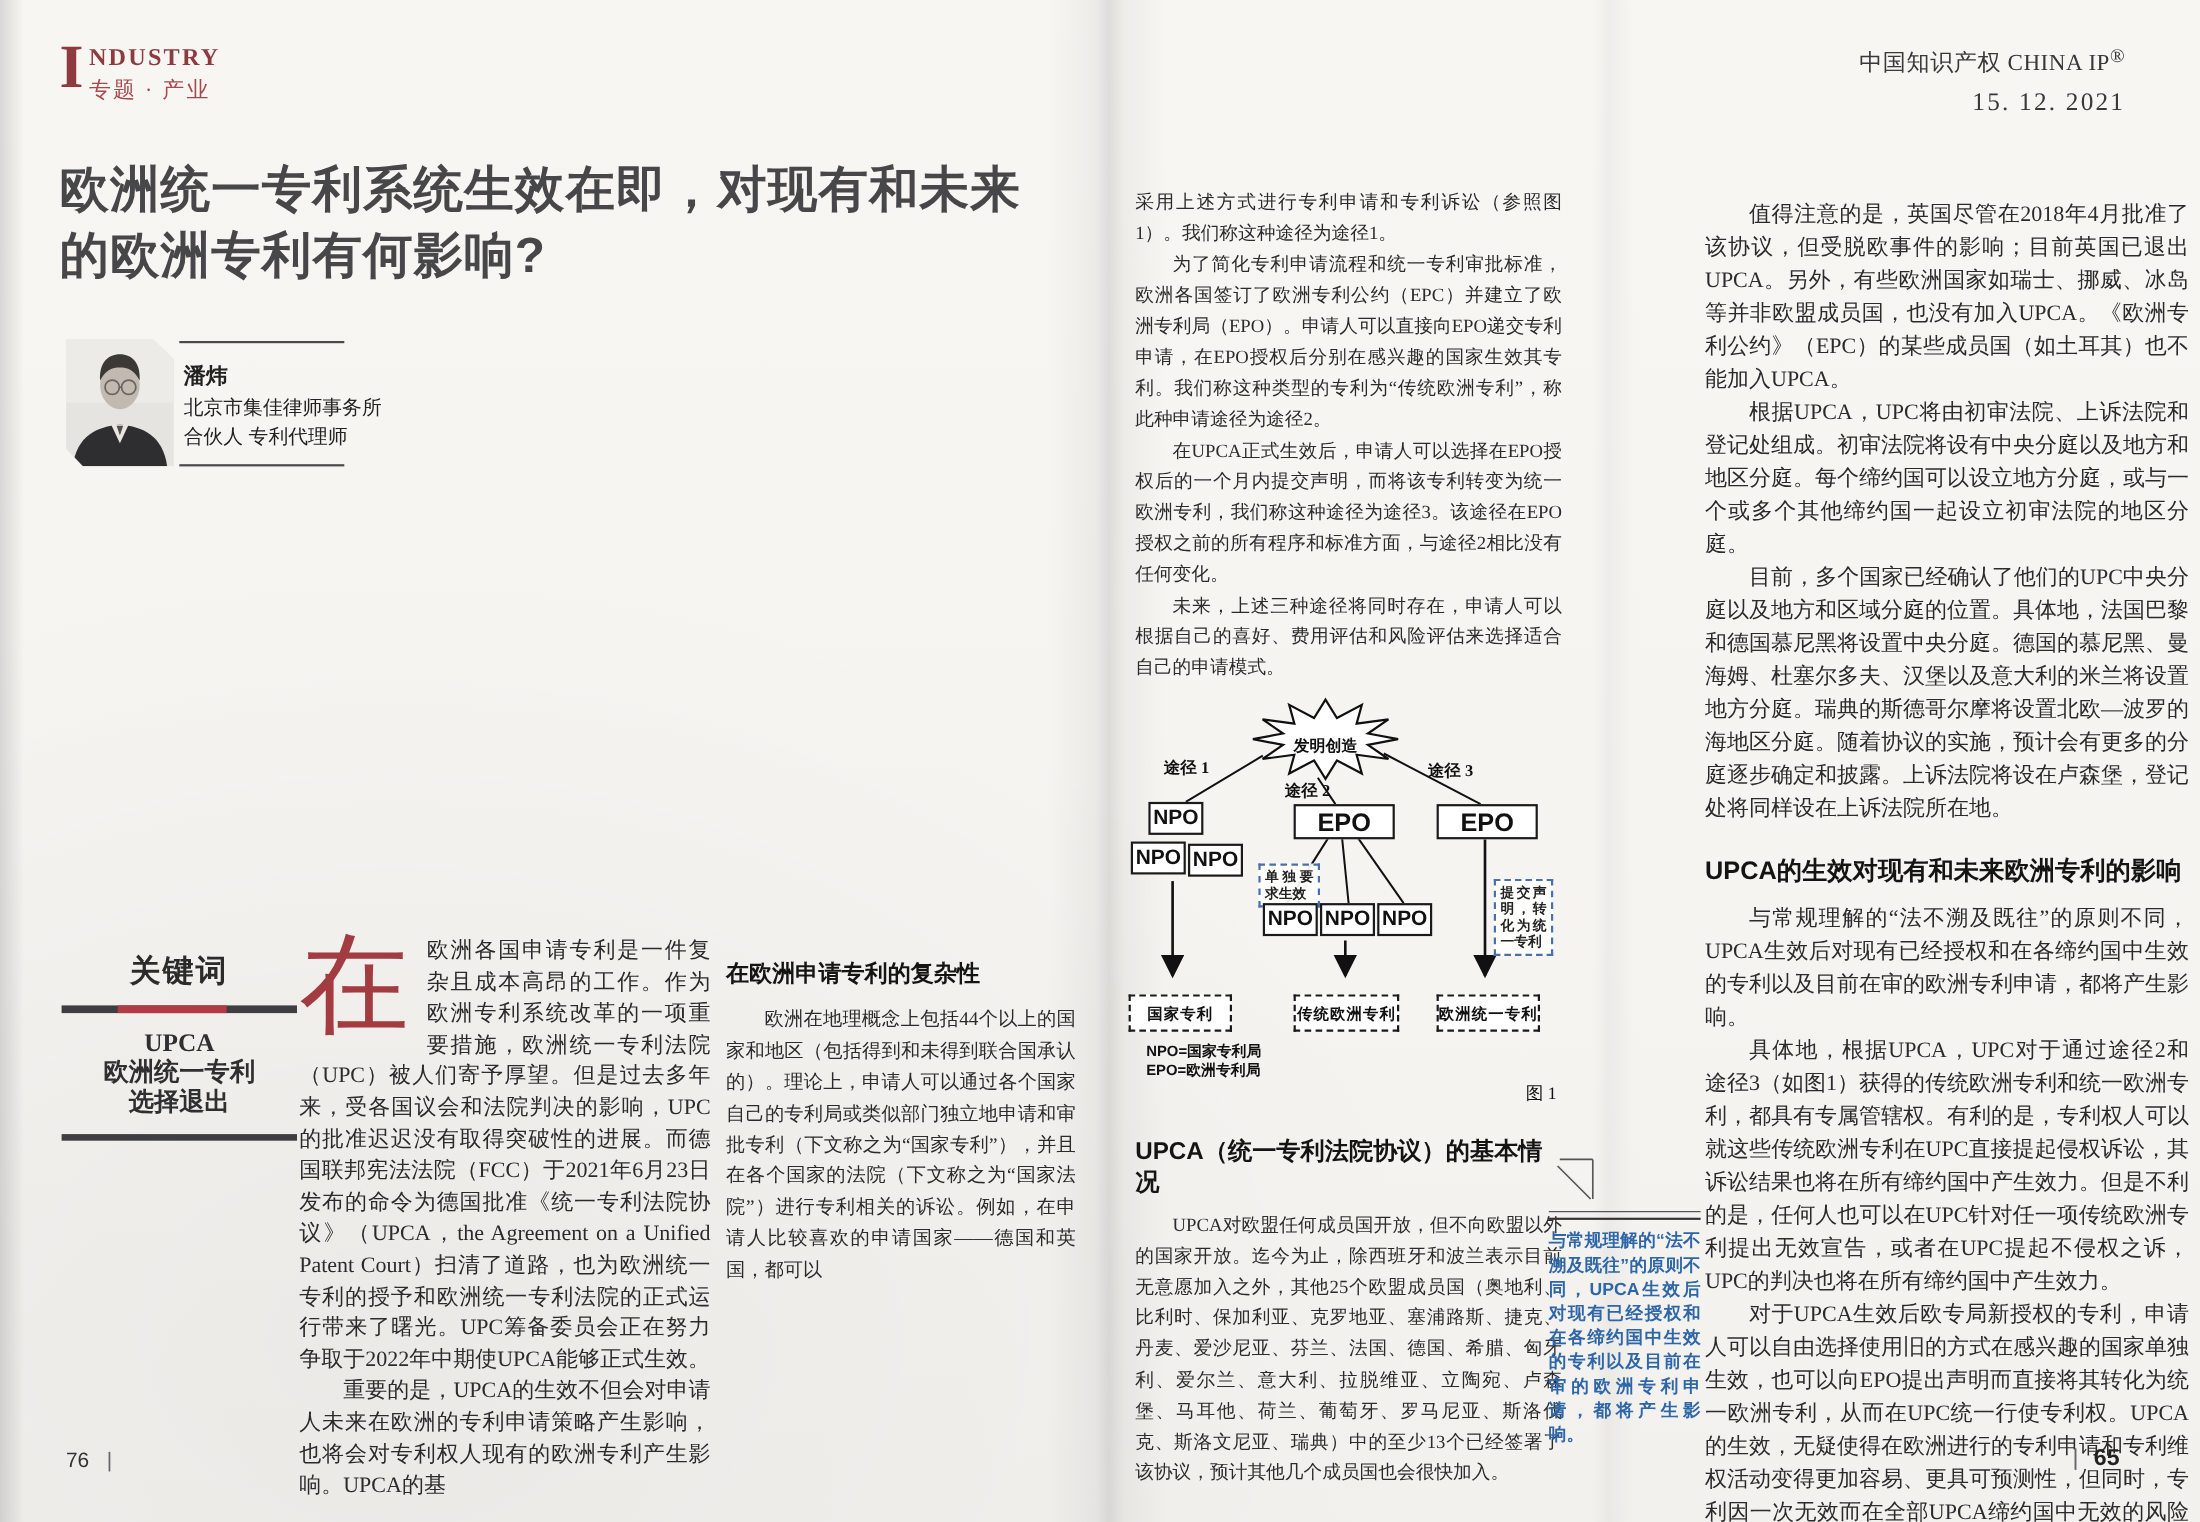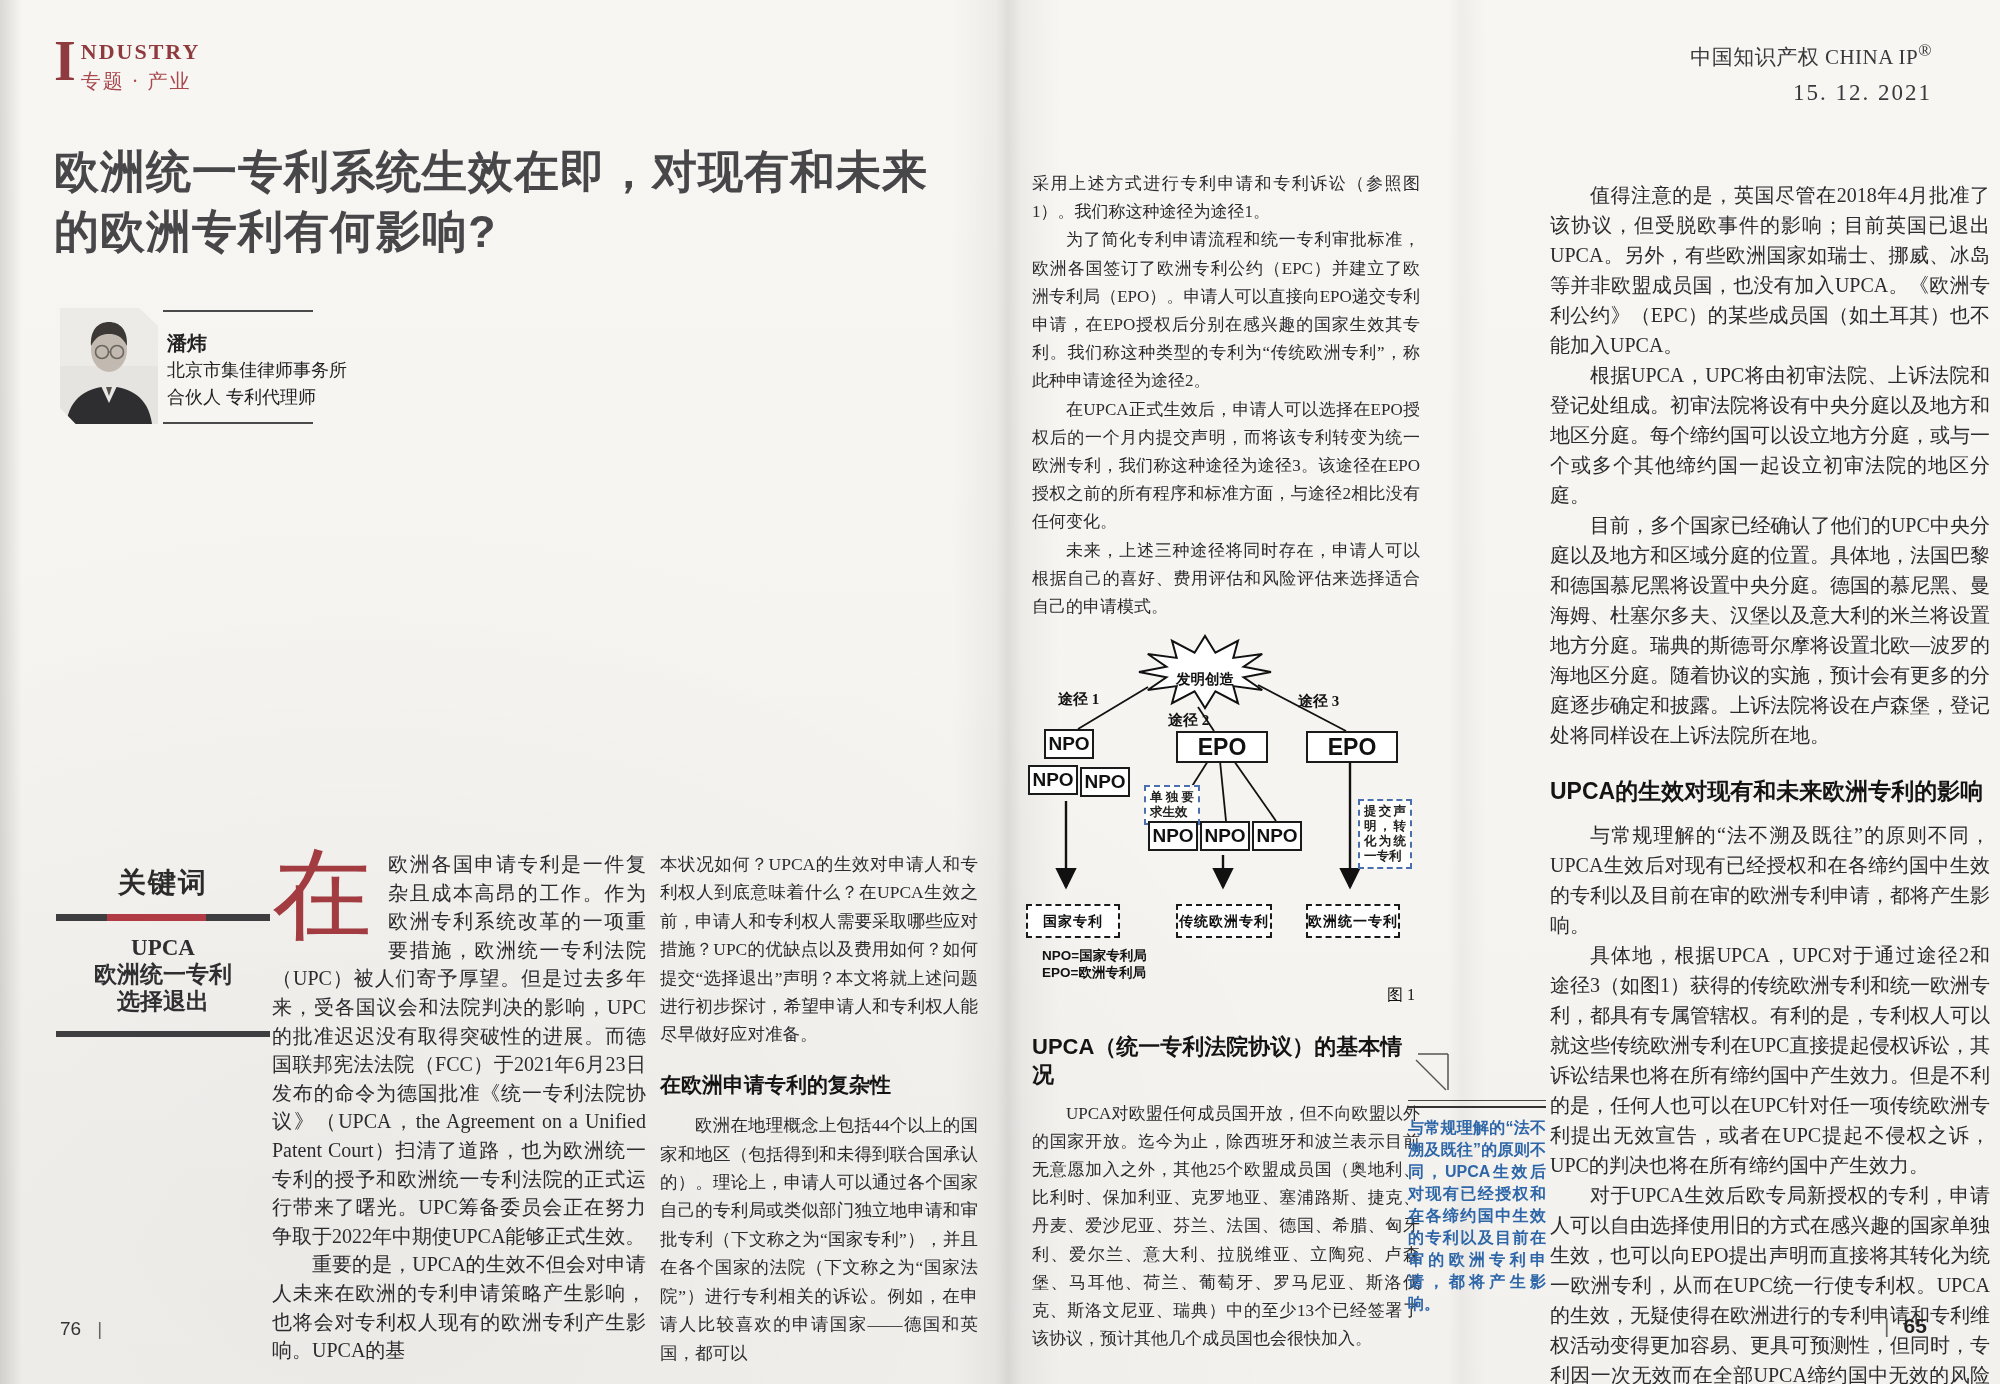--- a/index.html
+++ b/index.html
@@ -23,21 +23,21 @@
   .hdr-word{font-size:22px;letter-spacing:2px;font-weight:600;}
   .hdr-sub{font-size:20px;color:#a9494e;margin-top:3px;letter-spacing:2px;}
 
   
   .lp-title{left:54px;top:142px;width:900px;font-size:45px;line-height:60px;font-weight:700;
             color:#47474a;letter-spacing:1px;}
   .photo{left:60px;top:308px;width:98px;height:116px;background:#e4e2de;
          clip-path:polygon(0 0,80% 0,100% 16%,100% 100%,16% 100%,0 86%);}
   .author-rule{left:163px;width:150px;height:2px;background:#4a4a4a;}
   .author-text{left:167px;top:330px;font-size:18px;line-height:27px;color:#222;}
-  .author-name{font-weight:700;font-size:20px;}
+  .author-name{font-weight:700;font-size:20px;font-family:Liberation Mono, monospace;}
 
   
   .keywords{left:56px;top:864px;width:214px;text-align:center;}
   .kw-heading{font-size:28px;font-weight:700;color:#2b2b2b;letter-spacing:2px;}
   .kw-bar{margin-top:12px;height:7px;background:#3e3e40;position:relative;}
   .kw-bar-red{position:absolute;left:24%;width:46%;top:0;bottom:0;background:#b13b44;}
   .kw-items{margin-top:13px;font-size:23px;font-weight:700;line-height:27px;color:#2f2f31;}
   .kw-rule-bottom{margin-top:16px;height:6px;background:#3e3e40;}
 
   
@@ -148,21 +148,20 @@
     <div class="kw-rule-bottom"></div>
   </div>
 
   <div class="abs lp-col1">
     <span class="dropcap">在</span>
     <p>欧洲各国申请专利是一件复杂且成本高昂的工作。作为欧洲专利系统改革的一项重要措施，欧洲统一专利法院（UPC）被人们寄予厚望。但是过去多年来，受各国议会和法院判决的影响，UPC的批准迟迟没有取得突破性的进展。而德国联邦宪法法院（FCC）于2021年6月23日发布的命令为德国批准《统一专利法院协议》（UPCA，the Agreement on a Unified Patent Court）扫清了道路，也为欧洲统一专利的授予和欧洲统一专利法院的正式运行带来了曙光。UPC筹备委员会正在努力争取于2022年中期使UPCA能够正式生效。</p>
     <p class="indent">重要的是，UPCA的生效不但会对申请人未来在欧洲的专利申请策略产生影响，也将会对专利权人现有的欧洲专利产生影响。UPCA的基</p>
   </div>
 
   <div class="abs lp-col2">
-    <p>本状况如何？UPCA的生效对申请人和专利权人到底意味着什么？在UPCA生效之前，申请人和专利权人需要采取哪些应对措施？UPC的优缺点以及费用如何？如何提交“选择退出”声明？本文将就上述问题进行初步探讨，希望申请人和专利权人能尽早做好应对准备。</p>
     <p class="col-heading">在欧洲申请专利的复杂性</p>
     <p class="indent">欧洲在地理概念上包括44个以上的国家和地区（包括得到和未得到联合国承认的）。理论上，申请人可以通过各个国家自己的专利局或类似部门独立地申请和审批专利（下文称之为“国家专利”），并且在各个国家的法院（下文称之为“国家法院”）进行专利相关的诉讼。例如，在申请人比较喜欢的申请国家——德国和英国，都可以</p>
   </div>
 
   <div class="abs pn-left">
     <span>76</span><span class="div">|</span>
   </div>
 
   <div class="abs rp-header">
     <div class="rp-brand"><span>中国知识产权 CHINA IP</span><sup>®</sup></div>

